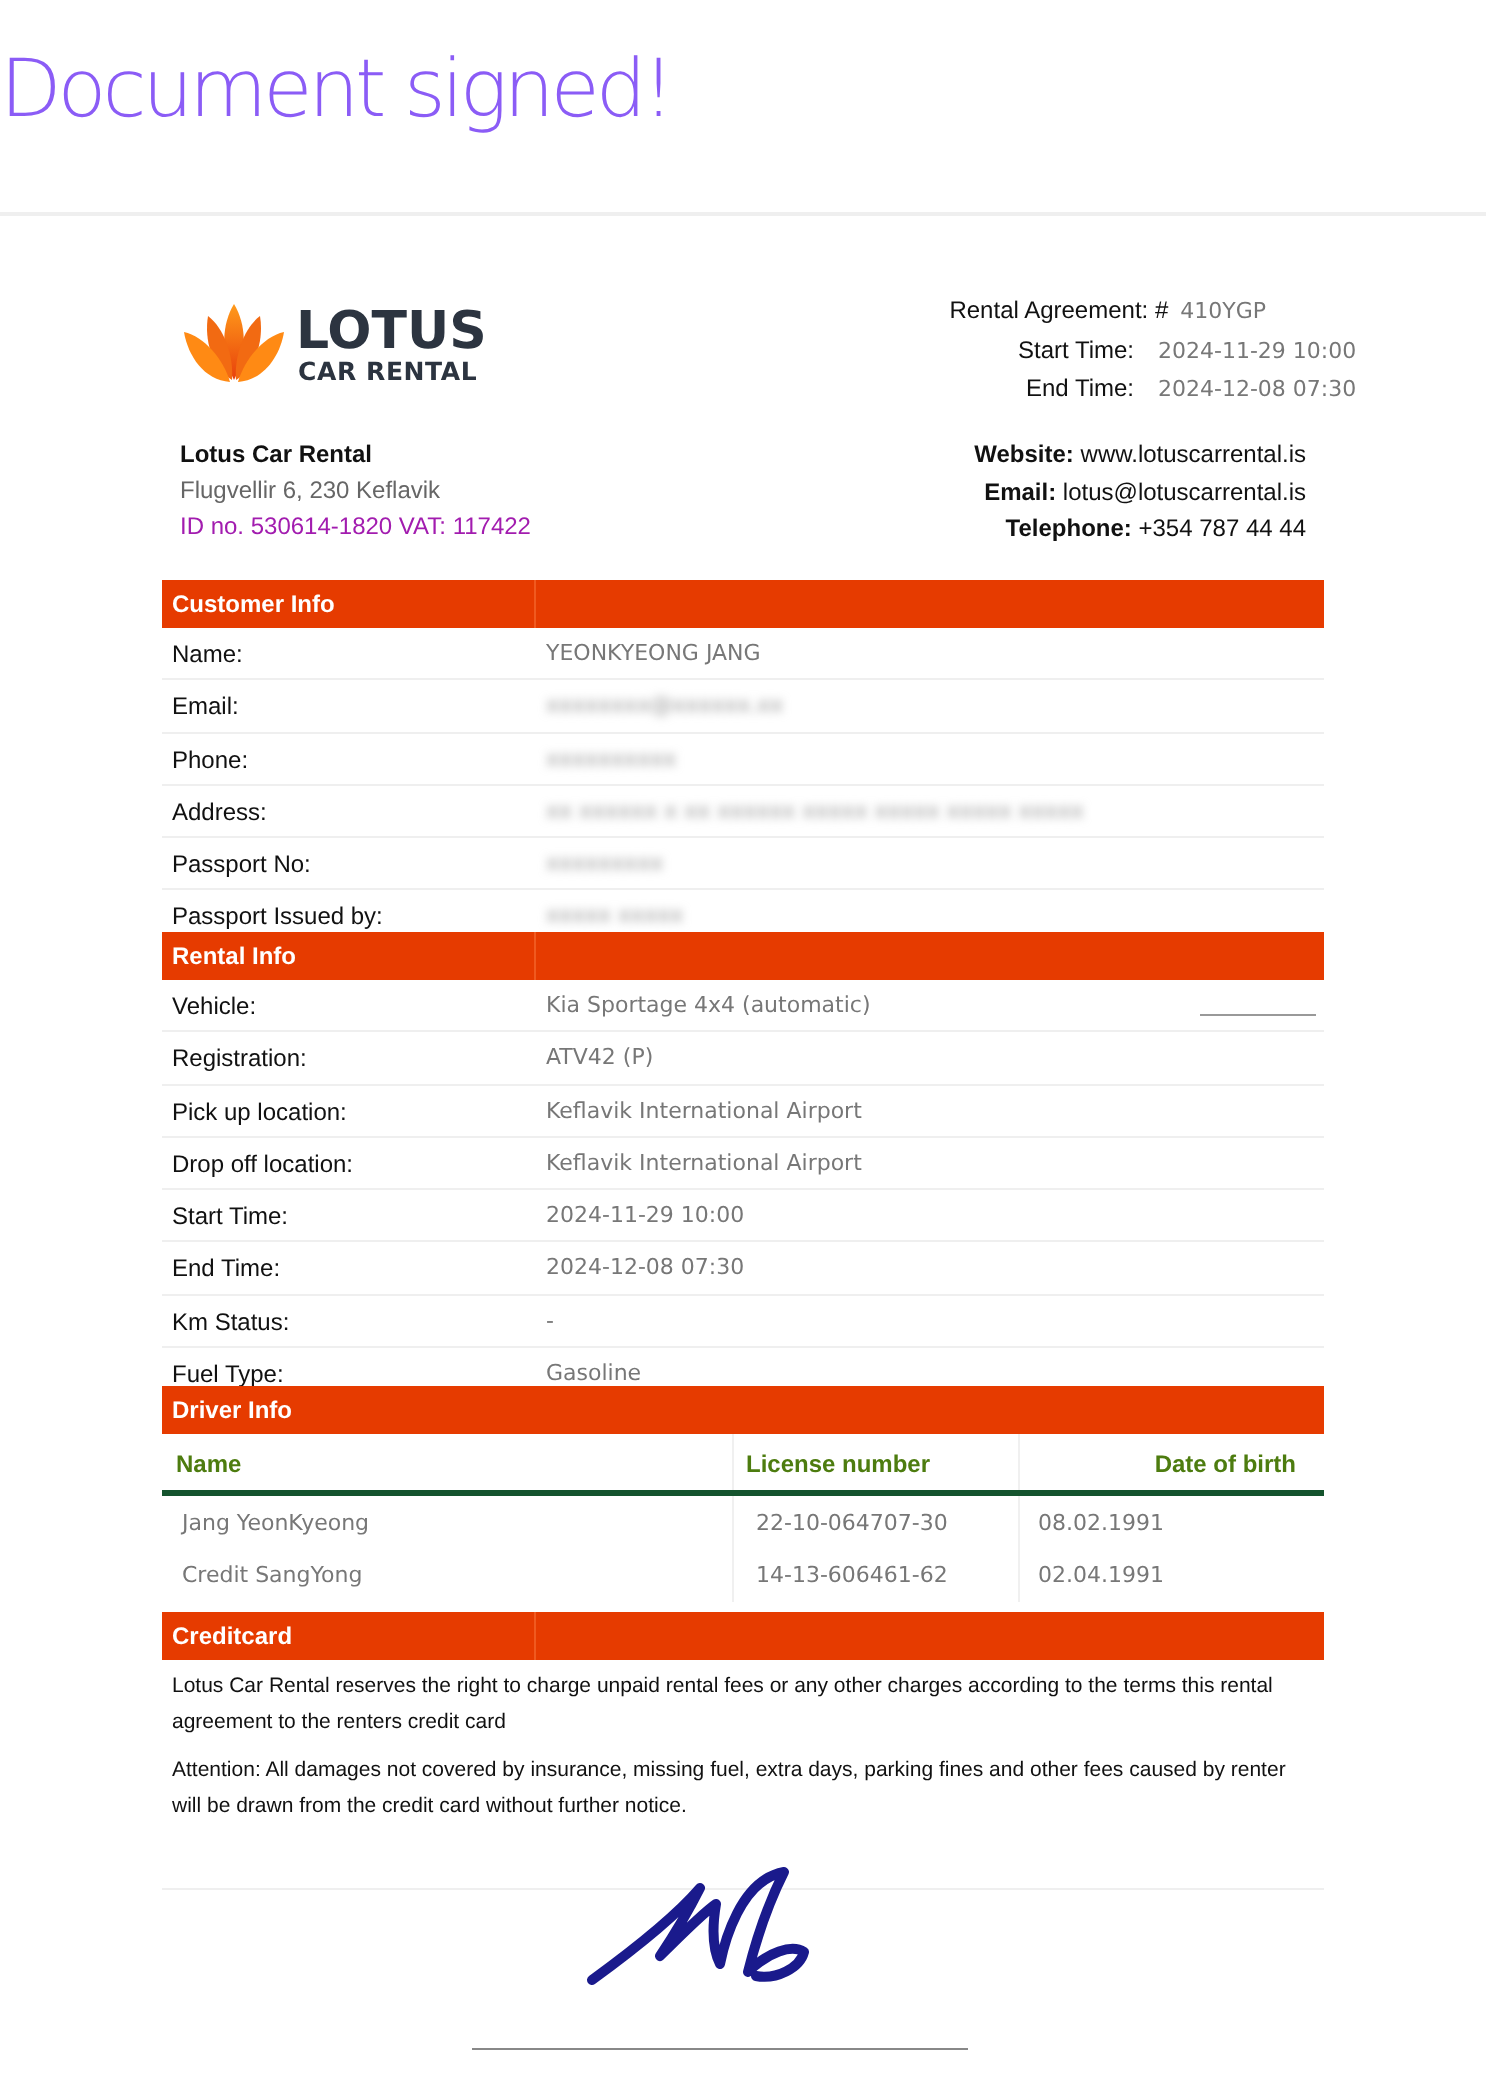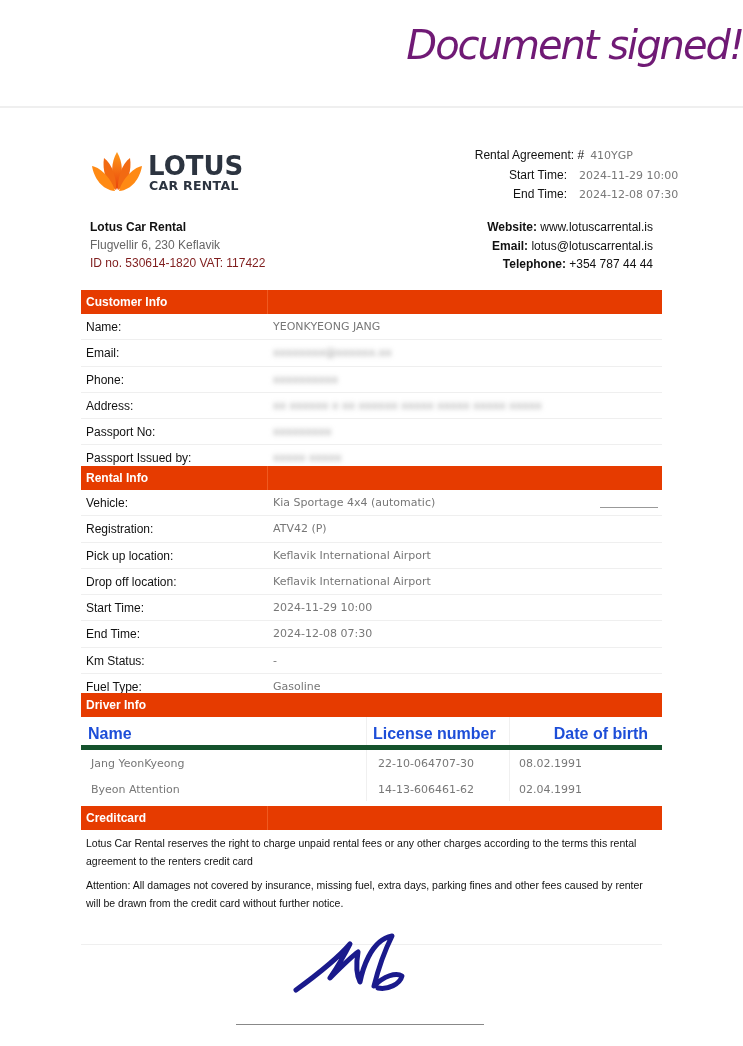--- a/index.html
+++ b/index.html
@@ -1,48 +1,48 @@
 <!DOCTYPE html>
 <html><head>
 <meta charset="utf-8">
 <style>
   html, body { margin:0; padding:0; background:#ffffff; }
   body { width:743px; height:1046px; position:relative; overflow:hidden; font-family:"Liberation Sans", sans-serif; color:#222; }
   .title-bar { position:absolute; left:0; top:0; width:743px; height:106px; background:#fff; }
-  .title-bar h1 { margin:0; position:absolute; left:0; right:0; top:22px; text-align:right; font-family:"DejaVu Sans", sans-serif; font-weight:200; font-size:40px; letter-spacing:-2px; color:#701a75;font-style:italic; }
+  .title-bar h1 { margin:0; position:absolute; left:0; right:0; top:22px; text-align:left; font-family:"DejaVu Sans", sans-serif; font-weight:200; font-size:40px; letter-spacing:-2px; color:#8b5cf6; }
   .title-sep { position:absolute; left:0; top:106px; width:743px; height:2px; background:#efefef; }
 
   .logo { position:absolute; left:90px; top:150px; width:160px; height:46px; }
   .logo-word { position:absolute; left:58px; top:2px; font-family:"DejaVu Sans", sans-serif; font-size:26px; font-weight:bold; color:#2c3440; letter-spacing:0px; line-height:28px; }
   .logo-sub { position:absolute; left:59px; top:28px; font-family:"DejaVu Sans", sans-serif; font-size:12.5px; font-weight:bold; color:#2c3440; letter-spacing:0.3px;text-align:center; }
 
   .company { position:absolute; left:90px; top:218px; font-size:12px; line-height:18px; }
   .company .name { font-weight:bold; color:#111; }
   .company .addr { color:#666; }
-  .company .ids { color:#7f1d1d; }
+  .company .ids { color:#a21caf; }
 
   .agreement { position:absolute; right:80px; top:146px; font-size:12px; line-height:18.5px; text-align:right; }
   .agreement .row { white-space:nowrap; }
   .agreement .lbl { color:#111; display:inline-block; }
   .agreement .val { color:#777; font-family:"DejaVu Sans", sans-serif; font-size:11px; display:inline-block; width:84px; text-align:left; margin-left:12px; }
   .agreement .row.first .val { width:auto; margin-left:6px; margin-right:30px; }
 
   .contact { position:absolute; right:90px; top:218px; font-size:12px; line-height:18.5px; text-align:right; color:#111; }
   .contact b { font-weight:bold; }
 
   .section { position:absolute; left:81px; width:581px; }
   .sec-head { height:24px; background:#e63b00; color:#fff; font-weight:bold; font-size:12px; line-height:24px; padding-left:5px; position:relative; }
   .sec-head .div { position:absolute; left:186px; top:0; width:1px; height:24px; background:#f05a20; }
   .kv-row { height:25.3px; border-bottom:1px solid #efefef; position:relative; font-size:12px; }
   .kv-row .k { position:absolute; left:5px; top:6px; color:#111; }
   .kv-row .v { position:absolute; left:192px; top:6px; color:#777; font-family:"DejaVu Sans", sans-serif; font-size:11px; }
   .blur { filter:blur(2.5px); color:#999 !important; }
   .vehicle-line { position:absolute; right:4px; top:17px; width:58px; height:1px; background:#999; }
 
-  .drv-head { height:28px; position:relative; font-size:16px; font-weight:bold; color:#1d4ed8; border-bottom:5px solid #14532d; }
+  .drv-head { height:28px; position:relative; font-size:12px; font-weight:bold; color:#4d7c0f; border-bottom:3px solid #14532d; }
   .drv-head span { position:absolute; top:8px; }
   .drv-row { height:26px; position:relative; font-size:11px; color:#777; font-family:"DejaVu Sans", sans-serif; }
   .drv-row span { position:absolute; top:7px; }
   .col-line { position:absolute; top:0; width:1px; background:#f0f0f0; }
 
   .cc-text { font-size:10.5px; line-height:18px; color:#111; padding:4px 6px 0 5px; }
   .cc-text p { margin:0 0 6px 0; }
   .cc-row { position:relative; height:26px; border-bottom:1px solid #efefef; font-size:12px; }
   .cc-row .k { position:absolute; left:5px; top:6px; color:#111; }
   .cc-row .v { position:absolute; left:90px; top:4px; color:#777; font-family:"DejaVu Sans", sans-serif; font-size:11px; }
@@ -175,21 +175,21 @@
       <span style="left:7px;">Name</span>
       <span style="left:292px;">License number</span>
       <span style="right:14px;">Date of birth</span>
     </div>
     <div class="drv-row">
       <span style="left:10px;">Jang YeonKyeong</span>
       <span style="left:297px;">22-10-064707-30</span>
       <span style="left:438px;">08.02.1991</span>
     </div>
     <div class="drv-row">
-      <span style="left:10px;">Byeon Attention</span>
+      <span style="left:10px;">Credit SangYong</span>
       <span style="left:297px;">14-13-606461-62</span>
       <span style="left:438px;">02.04.1991</span>
     </div>
   </div>
 </div>
 
 <div class="section" style="top:806px;">
   <div class="sec-head"><span>Creditcard</span><span class="div"></span></div>
   <div class="cc-text">
     <p>Lotus Car Rental reserves the right to charge unpaid rental fees or any other charges according to the terms this rental agreement to the renters credit card</p>

